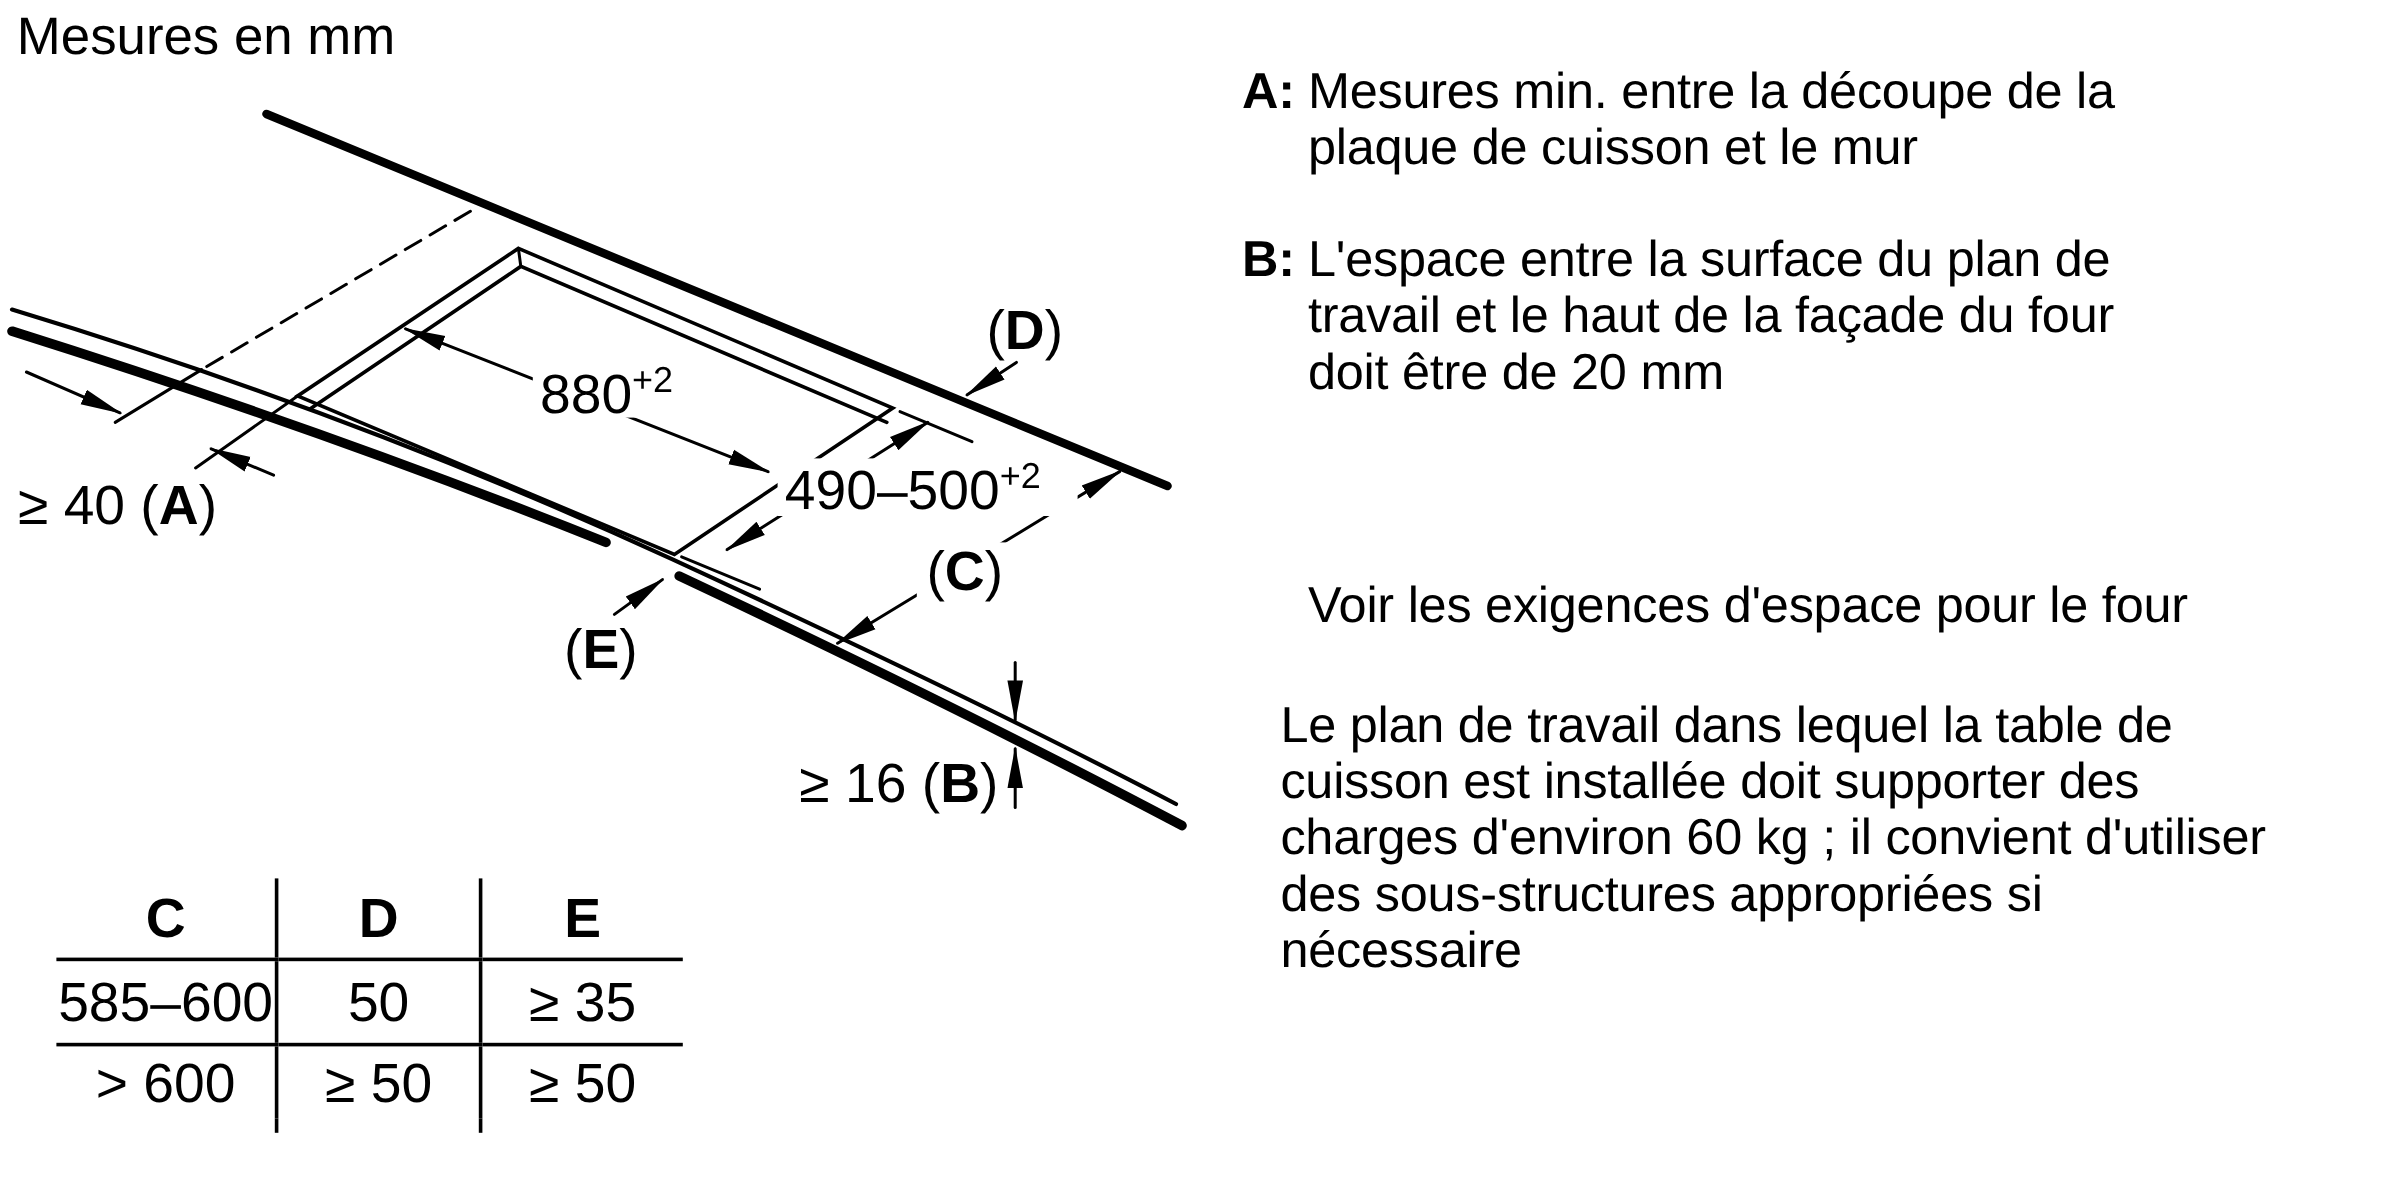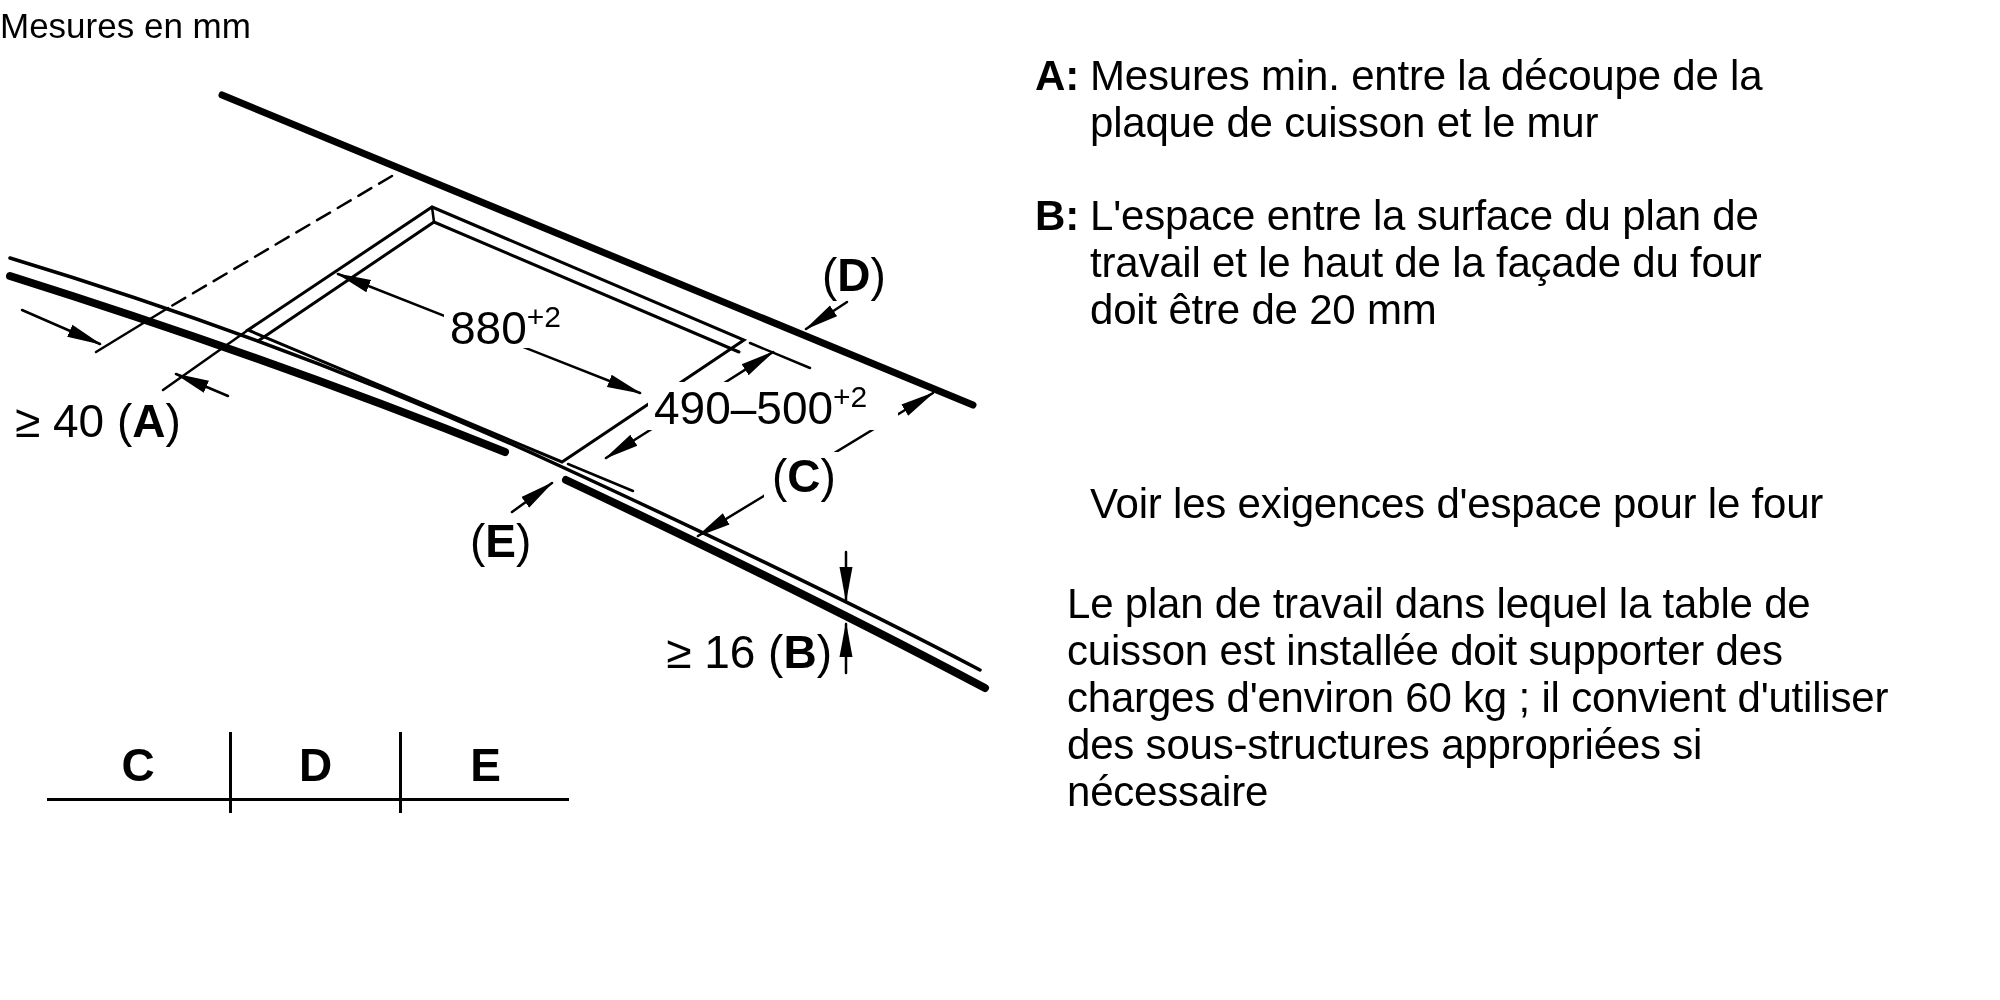--- a/index.html
+++ b/index.html
@@ -1,21 +1,21 @@
 <!DOCTYPE html>
 <html><head>
 <meta charset="utf-8">
 <style>
   html,body{margin:0;padding:0;}
   body{
     width:2000px;height:1000px;background:#ffffff;color:#000;
     font-family:"Liberation Sans",sans-serif;position:relative;overflow:hidden;
   }
   .page-title{
-    position:absolute;left:0;top:6px;font-size:35px;letter-spacing:0;
+    position:absolute;left:14px;top:6px;font-size:44px;letter-spacing:0;
   }
   svg.diagram{position:absolute;left:0;top:60px;}
   svg.diagram text{fill:#000;font-family:"Liberation Sans",sans-serif;font-size:46px;}
   svg.diagram .sup{font-size:30px;}
   svg.diagram .bold{font-weight:bold;}
 
   table.dims{
     position:absolute;left:47px;top:732px;border-collapse:collapse;
     font-size:46px;text-align:center;table-layout:fixed;
   }
@@ -106,20 +106,30 @@
   <text x="470" y="557"><tspan>(</tspan><tspan class="bold">E</tspan><tspan>)</tspan></text>
 </svg>
 
 <table class="dims">
   <tbody>
     <tr class="hdr">
       <th class="c1">C</th>
       <th class="c2">D</th>
       <th class="c3">E</th>
     </tr>
+    <tr class="r1">
+      <td class="c1">585–600</td>
+      <td class="c2">50</td>
+      <td class="c3">≥ 35</td>
+    </tr>
+    <tr class="r2">
+      <td class="c1">&gt; 600</td>
+      <td class="c2">≥ 50</td>
+      <td class="c3">≥ 50</td>
+    </tr>
     <tr class="spacer">
       <td class="c1"></td>
         <td class="c2"></td>
         <td class="c3"></td>
     </tr>
   </tbody>
 </table>
 
 <div class="note note-a note-flex">
   <span class="note-label">A:</span>

